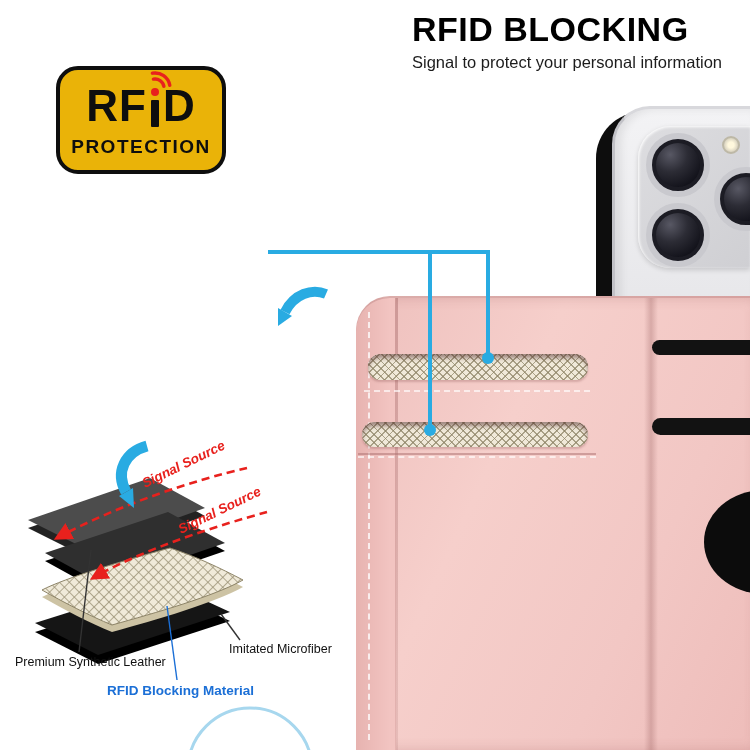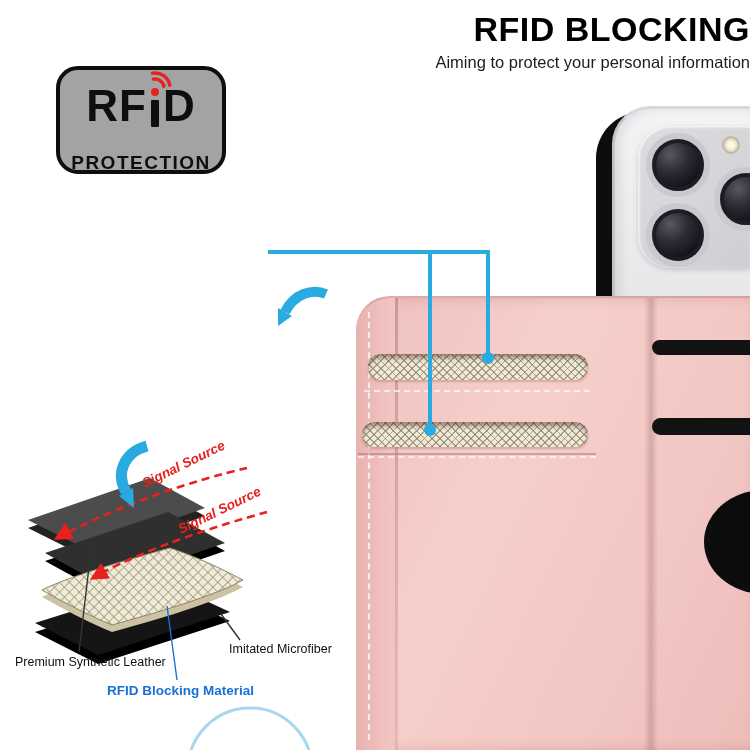--- a/index.html
+++ b/index.html
@@ -1,34 +1,34 @@
 <!DOCTYPE html>
 <html><head>
 <meta charset="utf-8">
 <style>
   *{margin:0;padding:0;box-sizing:border-box}
   html,body{background:#fff}
   .scene{position:relative;width:750px;height:750px;background:#fff;overflow:hidden;
          font-family:"Liberation Sans",sans-serif}
 
   
-  .hdr{position:absolute;left:412px;top:10px;width:338px;text-align:right;z-index:6}
+  .hdr{position:absolute;left:412px;top:10px;width:338px;text-align:left;z-index:6}
   .hdr-title{font-size:34px;font-weight:800;letter-spacing:.5px;color:#000;line-height:38px}
   .hdr-sub{margin-top:4px;font-size:16.5px;line-height:21px;color:#1c1c1c}
 
   
-  .badge{position:absolute;left:56px;top:66px;width:170px;height:108px;background:#a3a3a3;
+  .badge{position:absolute;left:56px;top:66px;width:170px;height:108px;background:#eab308;
          border:4px solid #0e0e0e;border-radius:22px;z-index:20}
   .badge-row{display:flex;align-items:flex-end;justify-content:center;margin-top:12px;height:46px}
   .badge-letter{font-size:44px;font-weight:800;line-height:1;color:#0e0e0e;letter-spacing:1px}
   .rfid-i{position:relative;width:14px;height:46px;margin:0 1px}
   .i-stem{position:absolute;left:3px;bottom:1px;width:8px;height:27px;background:#0e0e0e;border-radius:1px}
   .i-dot{position:absolute;left:3px;bottom:32px;width:8px;height:8px;border-radius:50%;background:#e8211d}
   .i-arcs{position:absolute;left:1px;bottom:38px;width:30px;height:28px;overflow:visible}
-  .badge-caption{text-align:center;margin-top:24px;font-size:19px;font-weight:700;
+  .badge-caption{text-align:center;margin-top:8px;font-size:19px;font-weight:700;
                  letter-spacing:1.5px;color:#0e0e0e}
 
   
   .case-back{position:absolute;left:596px;top:112px;width:154px;height:196px;background:#0d0d0d;
              border-radius:46px 0 0 0;z-index:4}
   .phone-body{position:absolute;left:612px;top:106px;width:138px;height:202px;z-index:5;
               background:linear-gradient(180deg,#f3f3f5,#e7e7ea);
               border-radius:38px 0 0 0;border-left:3px solid #c2c2c7;border-top:3px solid #d8d8dc;
               box-shadow:inset 6px 0 8px rgba(0,0,0,.08)}
   .camera-module{position:absolute;left:638px;top:126px;width:112px;height:142px;z-index:6;
@@ -87,21 +87,21 @@
   .diagram{position:absolute;left:5px;top:438px;z-index:25}
 </style>
 </head>
 <body>
 
 <div class="scene">
 
   <div class="hdr">
     <div class="hdr-title">RFID BLOCKING</div>
     <div class="hdr-sub">
-      <div>Aiming to protect your personal information</div>
+      <div>Signal to protect your personal information</div>
     </div>
   </div>
 
   <div class="badge">
     <div class="badge-row">
       <span class="badge-letter">RF</span>
       <span class="rfid-i">
         <span class="i-stem"></span>
         <span class="i-dot"></span>
         <svg class="i-arcs" viewBox="0 0 30 28">

